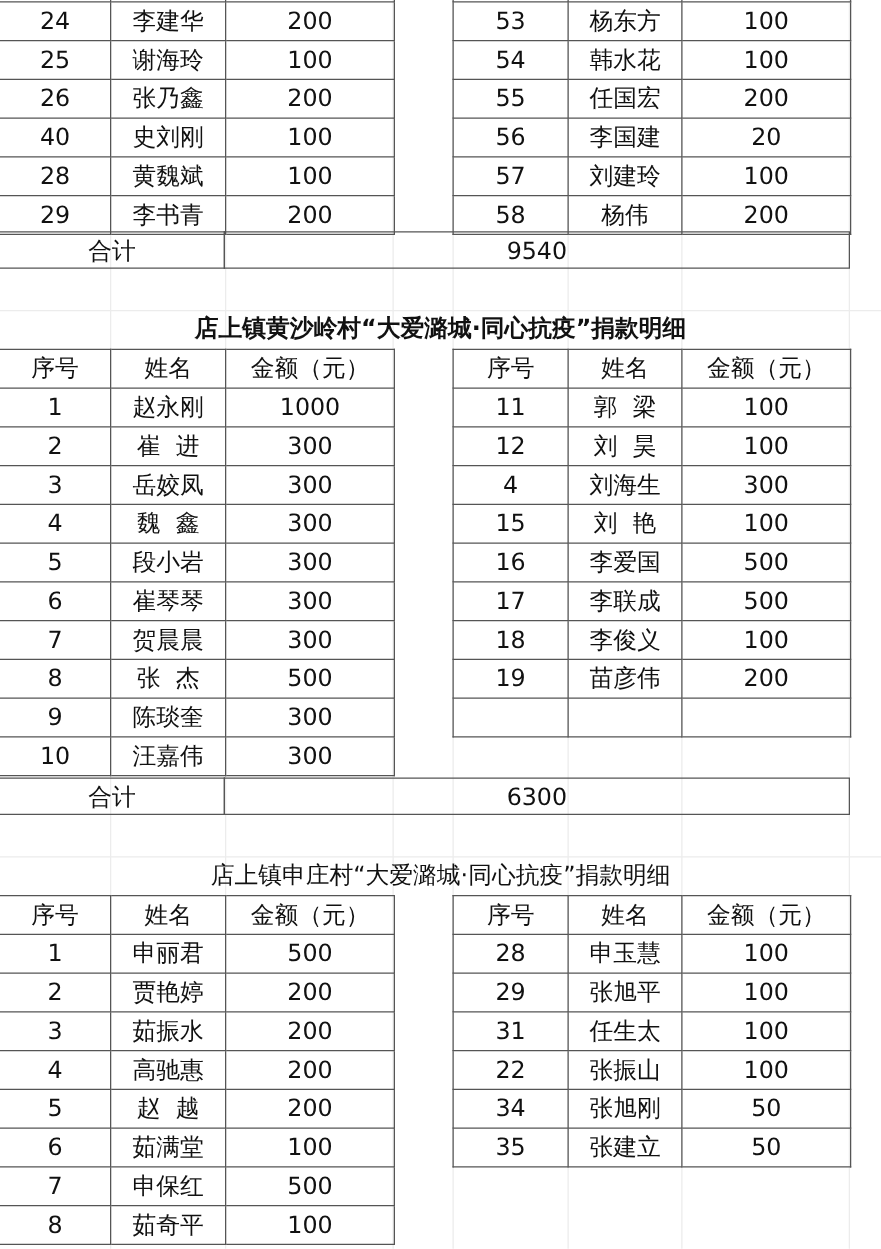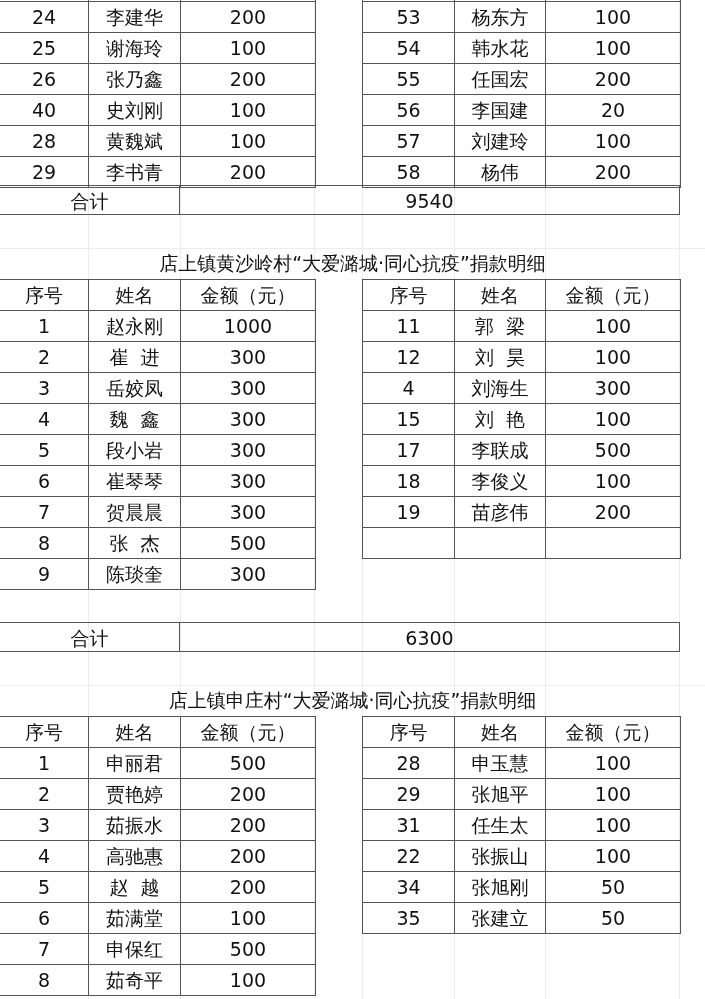--- a/index.html
+++ b/index.html
@@ -144,21 +144,21 @@
     </tbody>
       </table>
 
     <div class="total-row" style="top:187px;">
       <div class="total-label">合计</div>
       <div class="total-value">9540</div>
     </div>
   </div>
 
   <div class="section" style="top:250px;">
-    <div class="title" style="top:0;">店上镇黄沙岭村“大爱潞城·同心抗疫”捐款明细</div>
+    <div class="title" style="top:0;font-weight:bold;">店上镇黄沙岭村“大爱潞城·同心抗疫”捐款明细</div>
 
     <table class="tbl" style="left:-1px; top:31px; width:316px;">
       <colgroup>
           <col style="width:89px">
           <col style="width:92px">
           <col style="width:135px">
         </colgroup>
       <tbody>
           <tr>
         <td>序号</td>
@@ -203,20 +203,25 @@
       <tr>
             <td>8</td>
             <td style="white-space:pre">张  杰</td>
             <td>500</td>
           </tr>
       <tr>
             <td>9</td>
             <td style="white-space:pre">陈琰奎</td>
             <td>300</td>
           </tr>
+      <tr>
+            <td>10</td>
+            <td style="white-space:pre">汪嘉伟</td>
+            <td>300</td>
+          </tr>
     </tbody>
       </table>
 
     <table class="tbl" style="left:362px; top:31px; width:318px;">
       <colgroup>
           <col style="width:92px">
           <col style="width:91px">
           <col style="width:135px">
         </colgroup>
       <tbody>
@@ -237,20 +242,25 @@
           </tr>
       <tr>
             <td>4</td>
             <td style="white-space:pre">刘海生</td>
             <td>300</td>
           </tr>
       <tr>
             <td>15</td>
             <td style="white-space:pre">刘  艳</td>
             <td>100</td>
+          </tr>
+      <tr>
+            <td>16</td>
+            <td style="white-space:pre">李爱国</td>
+            <td>500</td>
           </tr>
       <tr>
             <td>17</td>
             <td style="white-space:pre">李联成</td>
             <td>500</td>
           </tr>
       <tr>
             <td>18</td>
             <td style="white-space:pre">李俊义</td>
             <td>100</td>

